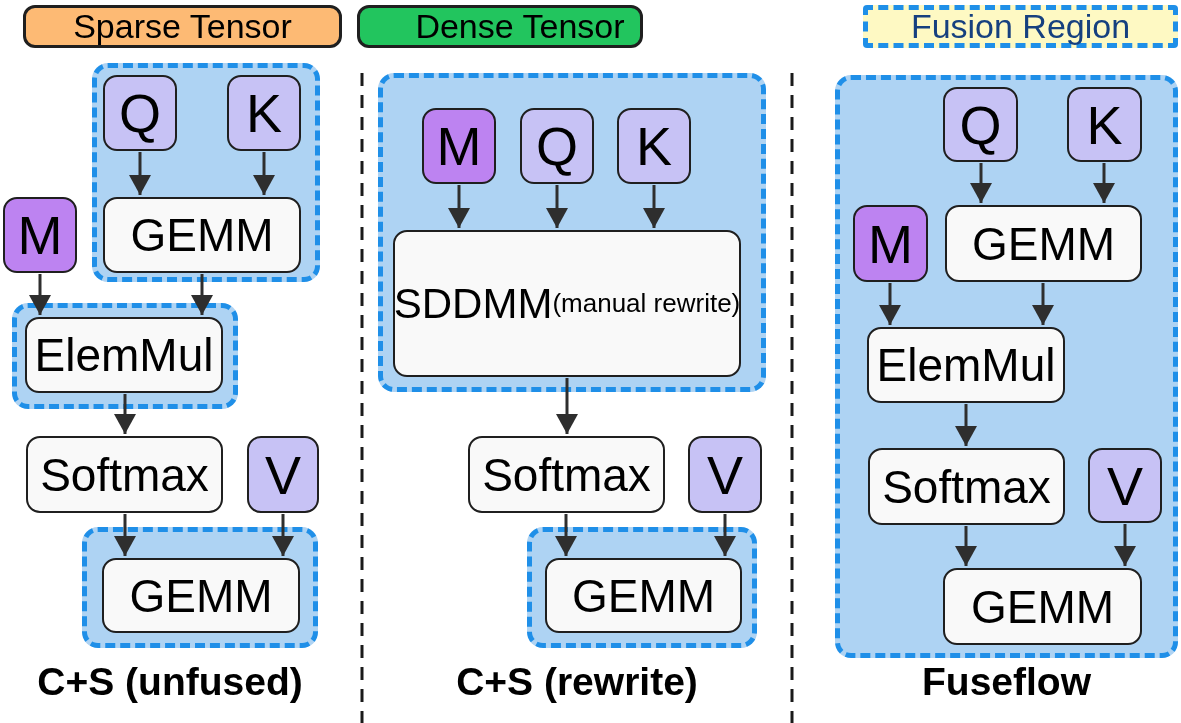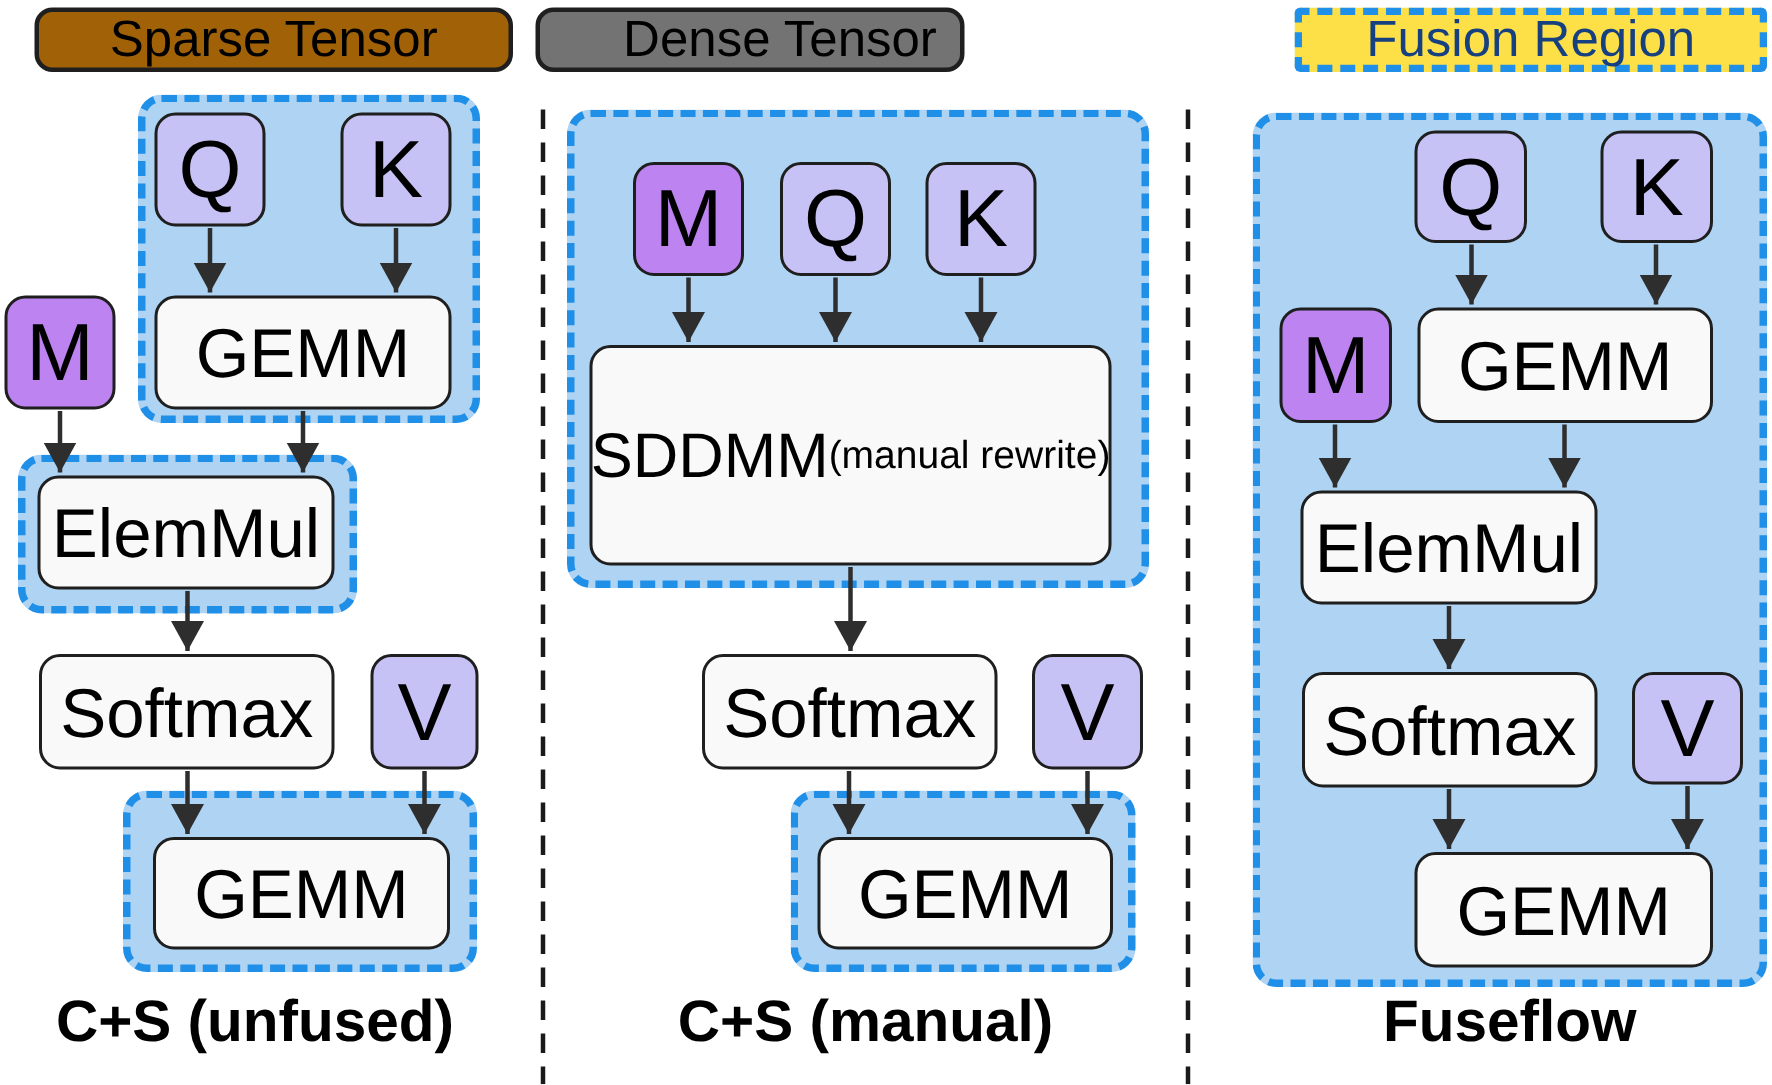--- a/index.html
+++ b/index.html
@@ -7,25 +7,25 @@
     position:relative;width:1181px;height:723px;background:#ffffff;
     font-family:"Liberation Sans", sans-serif;overflow:hidden;
   }
   
   .legend-box{
     position:absolute;box-sizing:border-box;height:43px;top:5px;
     display:flex;align-items:center;justify-content:center;
     border:3px solid #1f1f1f;border-radius:12px;
     font-size:34px;color:#000;white-space:nowrap;
   }
-  .legend-sparse{left:23px;width:319px;background:#a16207;}
-  .legend-dense{left:357px;width:286px;background:#737373;padding-left:40px;}
+  .legend-sparse{left:23px;width:319px;background:#fdba74;}
+  .legend-dense{left:357px;width:286px;background:#22c55e;padding-left:40px;}
   .legend-kernel{left:668px;width:165px;background:#f9f9f9;}
   .legend-fusion{
-    left:863px;width:315px;background:#fde047;
+    left:863px;width:315px;background:#fef9c3;
     border:5px dashed #1f8fe8;border-radius:4px;color:#16407f;
   }
   
   .fusion{
     position:absolute;box-sizing:border-box;
     background:#aed3f3;border:5px dashed #1f8fe8;border-radius:16px;
     z-index:1;
   }
   
   .node{
@@ -77,21 +77,21 @@
   <div class="node tensor sparse" style="left:422px;top:108px;width:74px;height:76px;">M</div>
   <div class="node tensor dense" style="left:520px;top:108px;width:74px;height:76px;">Q</div>
   <div class="node tensor dense" style="left:617px;top:108px;width:74px;height:76px;">K</div>
   <div class="node kernel2" style="left:393px;top:230px;width:348px;height:147px;">
     <div>SDDMM</div>
     <div class="sub">(manual rewrite)</div>
   </div>
   <div class="node kernel" style="left:468px;top:436px;width:197px;height:77px;">Softmax</div>
   <div class="node tensor dense" style="left:688px;top:436px;width:74px;height:77px;">V</div>
   <div class="node kernel" style="left:545px;top:558px;width:197px;height:75px;">GEMM</div>
-  <div class="panel-label" style="left:382px;top:660px;width:390px;">C+S (manual)</div>
+  <div class="panel-label" style="left:382px;top:660px;width:390px;">C+S (rewrite)</div>
 
   <div class="fusion" style="left:835px;top:75px;width:343px;height:583px;"></div>
 
   <div class="node tensor dense" style="left:943px;top:87px;width:75px;height:75px;">Q</div>
   <div class="node tensor dense" style="left:1067px;top:87px;width:75px;height:75px;">K</div>
   <div class="node tensor sparse" style="left:853px;top:205px;width:75px;height:77px;">M</div>
   <div class="node kernel" style="left:945px;top:205px;width:197px;height:77px;">GEMM</div>
   <div class="node kernel" style="left:867px;top:327px;width:198px;height:76px;">ElemMul</div>
   <div class="node kernel" style="left:868px;top:448px;width:197px;height:77px;">Softmax</div>
   <div class="node tensor dense" style="left:1088px;top:448px;width:74px;height:75px;">V</div>

